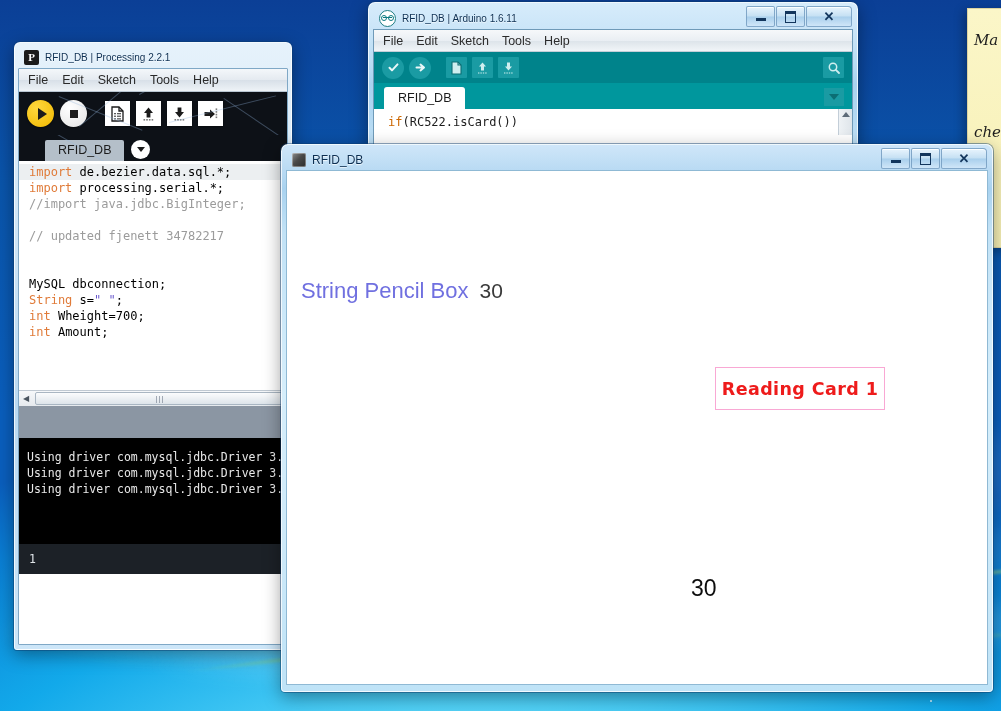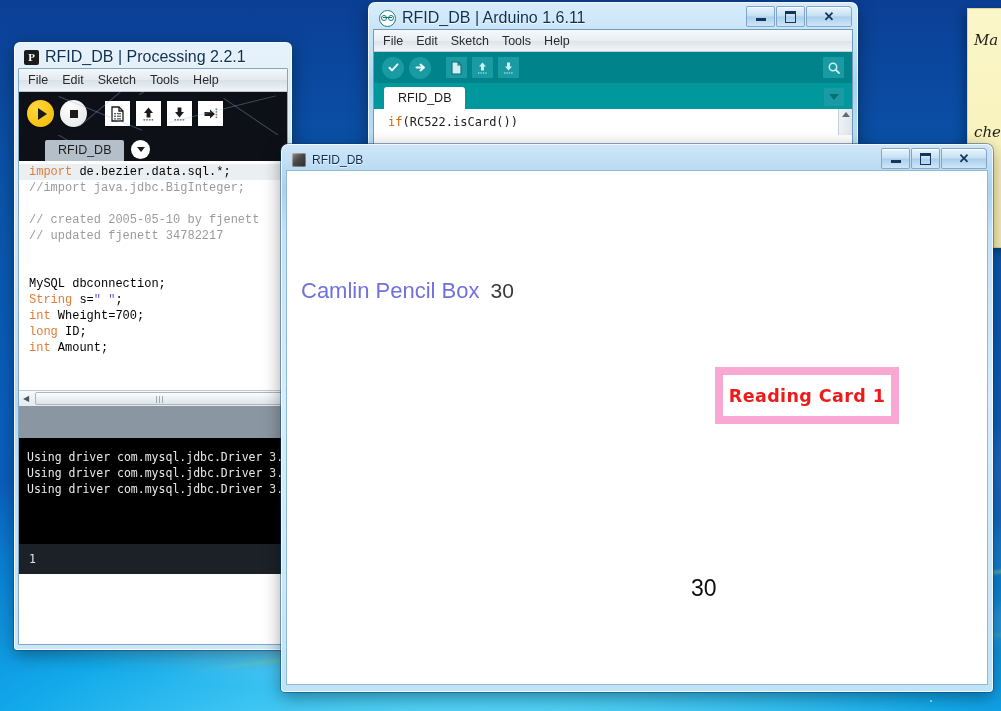--- a/index.html
+++ b/index.html
@@ -38,21 +38,21 @@
   
   .win{position:absolute;box-sizing:border-box;}
   .win7frame{
     border-radius:7px 7px 4px 4px;
     background:linear-gradient(180deg,#d7ecfb 0%,#b9dcf4 42%,#a9d2ef 55%,#bfe0f6 100%);
     border:1px solid rgba(255,255,255,.75);
     box-shadow:0 0 0 1px rgba(10,60,110,.45), 0 5px 18px rgba(0,0,0,.38);
     padding:4px;
   }
   .titlebar{height:22px;display:flex;align-items:center;padding:0 2px 0 6px;position:relative;}
-  .title-txt{font-size:16px;color:#0d2f52;text-shadow:0 1px 1px rgba(255,255,255,.85);
+  .title-txt{font-size:10px;color:#0d2f52;text-shadow:0 1px 1px rgba(255,255,255,.85);
              white-space:nowrap;margin-left:6px;}
   .winbtns{position:absolute;right:1px;top:-1px;display:flex;gap:1px;}
   .wbtn{width:27px;height:19px;border:1px solid rgba(120,160,195,.9);
         border-radius:2px;display:flex;align-items:center;justify-content:center;
         background:linear-gradient(180deg,#e8f4fd 0%,#c5e0f3 48%,#a9cfec 52%,#cfe6f8 100%);
         font-size:10px;color:#12355c;box-shadow:inset 0 1px 0 rgba(255,255,255,.85);}
   .wbtn.close{width:44px;border-radius:2px 4px 2px 2px;}
   .wbtn.close .xg{font-size:13px;font-weight:bold;color:#12355c;}
   .glyph-min{width:10px;height:3px;background:#12355c;margin-top:5px;}
   .glyph-max{width:9px;height:8px;border:1.6px solid #12355c;border-top-width:3px;}
@@ -83,21 +83,21 @@
   .p-tabbar{height:26px;background:#0d1117;position:relative;display:flex;align-items:flex-end;
             padding-left:26px;gap:7px;overflow:hidden;}
   .p-tab{background:#b4bfc9;color:#1c1c1c;font-size:12.5px;padding:3px 13px 4px;border-radius:2px 2px 0 0;}
   .p-tabarrow{width:19px;height:19px;border-radius:50%;background:#fff;display:flex;align-items:center;
               justify-content:center;margin-bottom:2px;}
   .p-tabarrow i{width:0;height:0;border-left:4.5px solid transparent;border-right:4.5px solid transparent;
                 border-top:5px solid #1b1b1b;display:block;}
   .p-editor{position:relative;background:#fff;height:226px;overflow:hidden;
             font-family:"DejaVu Sans Mono", monospace;font-size:12px;line-height:16px;padding:3px 0 0 10px;}
   .p-editor .hl{position:absolute;left:0;right:0;top:3px;height:16px;background:#eceff1;}
-  .cl{position:relative;white-space:pre;color:#000;font-family:Liberation Mono, monospace;}
+  .cl{position:relative;white-space:pre;color:#000;}
   .k-kw{color:#e07b39;}
   .k-cm{color:#9b9b9b;}
   .k-str{color:#6a5acd;}
   .p-hsb{height:15px;background:linear-gradient(180deg,#f6f8fa,#e6eaee);
          border-top:1px solid #c0c9d2;display:flex;align-items:center;}
   .p-hsb .arr{width:14px;text-align:center;font-size:8px;color:#4a5560;}
   .p-hsb .thumb{flex:1;margin:1px 2px;height:11px;border:1px solid #a9b6c2;border-radius:2px;
      background:linear-gradient(180deg,#fbfcfd,#dde4ea);display:flex;align-items:center;justify-content:center;
      font-size:8px;color:#7a8694;letter-spacing:1px;}
   .p-gap{height:32px;background:#8b96a3;}
@@ -155,21 +155,21 @@
   .p-icon{width:15px;height:15px;border-radius:2px;background:#1b1b1b;color:#fff;
           font-size:11px;font-weight:bold;display:flex;align-items:center;justify-content:center;
           font-family:"Liberation Serif", serif;flex:0 0 auto;}
   .a-icon{width:15px;height:15px;border-radius:50%;flex:0 0 auto;position:relative;
           background:#fff;border:1px solid #1d7c82;display:flex;align-items:center;justify-content:center;}
   .a-icon .e{width:4px;height:4px;border:1.2px solid #0d7b82;border-radius:50%;}
   .a-icon .ebar{position:absolute;left:3px;right:3px;top:6.5px;height:1.2px;background:#0d7b82;}
 
   
   .card-box{position:absolute;left:428px;top:196px;width:168px;height:41px;
-            border:8px solid #f9a8d4;background:#fff;display:flex;align-items:center;justify-content:center;}
+            border:1px solid #f9a8d4;background:#fff;display:flex;align-items:center;justify-content:center;}
   .card-txt{color:#ee1b1b;font-weight:bold;font-size:17.5px;letter-spacing:.4px;
             font-family:"DejaVu Sans", sans-serif;}
   .prod-row{position:absolute;left:14px;top:107px;display:flex;align-items:baseline;gap:11px;}
   .prod-name{color:#7070e0;font-size:22px;}
   .prod-price{color:#3a3a3a;font-size:21px;}
   .total-row{position:absolute;left:404px;top:404px;display:flex;align-items:baseline;gap:4px;}
   .total-lbl{color:#0d0d0d;font-size:23px;}
   .total-val{color:#0d0d0d;font-size:23px;}
 </style>
 </head>
@@ -276,30 +276,29 @@
 
         <div class="p-tab">RFID_DB</div>
         <div class="p-tabarrow">
             <i></i>
           </div>
       </div>
 
       <div class="p-editor" id="p-editor">
         <div class="hl"></div>
       <div class="cl"><span class="k-kw">import</span><span> de.bezier.data.sql.*;</span></div>
+          <div class="cl"><span class="k-kw">import</span><span> processing.serial.*;</span></div>
           <div class="cl"><span class="k-cm">//import java.jdbc.BigInteger;</span></div>
           <div class="cl">&nbsp;</div>
-          <div class="cl"><span class="k-cm">// created 2005-05-10 by fjenett</span></div>
           <div class="cl"><span class="k-cm">// updated fjenett 34782217</span></div>
           <div class="cl">&nbsp;</div>
           <div class="cl">&nbsp;</div>
           <div class="cl"><span>MySQL dbconnection;</span></div>
           <div class="cl"><span class="k-kw">String</span><span> s=</span><span class="k-str">" "</span><span>;</span></div>
           <div class="cl"><span class="k-kw">int</span><span> Wheight=700;</span></div>
-          <div class="cl"><span class="k-kw">long</span><span> ID;</span></div>
           <div class="cl"><span class="k-kw">int</span><span> Amount;</span></div>
         </div>
 
       <div class="p-hsb">
         <div class="arr">◀</div>
         <div class="thumb">|||</div>
       </div>
       <div class="p-gap"></div>
 
       <div class="p-console" id="p-console">
@@ -422,21 +421,21 @@
         <div class="wbtn close">
             <span class="xg">✕</span>
           </div>
       </div>
     </div>
     <div class="out-canvas">
       <div class="card-box">
         <span class="card-txt">Reading Card 1</span>
       </div>
       <div class="prod-row">
-        <span class="prod-name">Camlin Pencil Box</span>
+        <span class="prod-name">String Pencil Box</span>
         <span class="prod-price">30</span>
       </div>
       <div class="total-row">
         <span class="total-val">30</span>
       </div>
     </div>
   </div>
 </div>
 
 </body></html>

